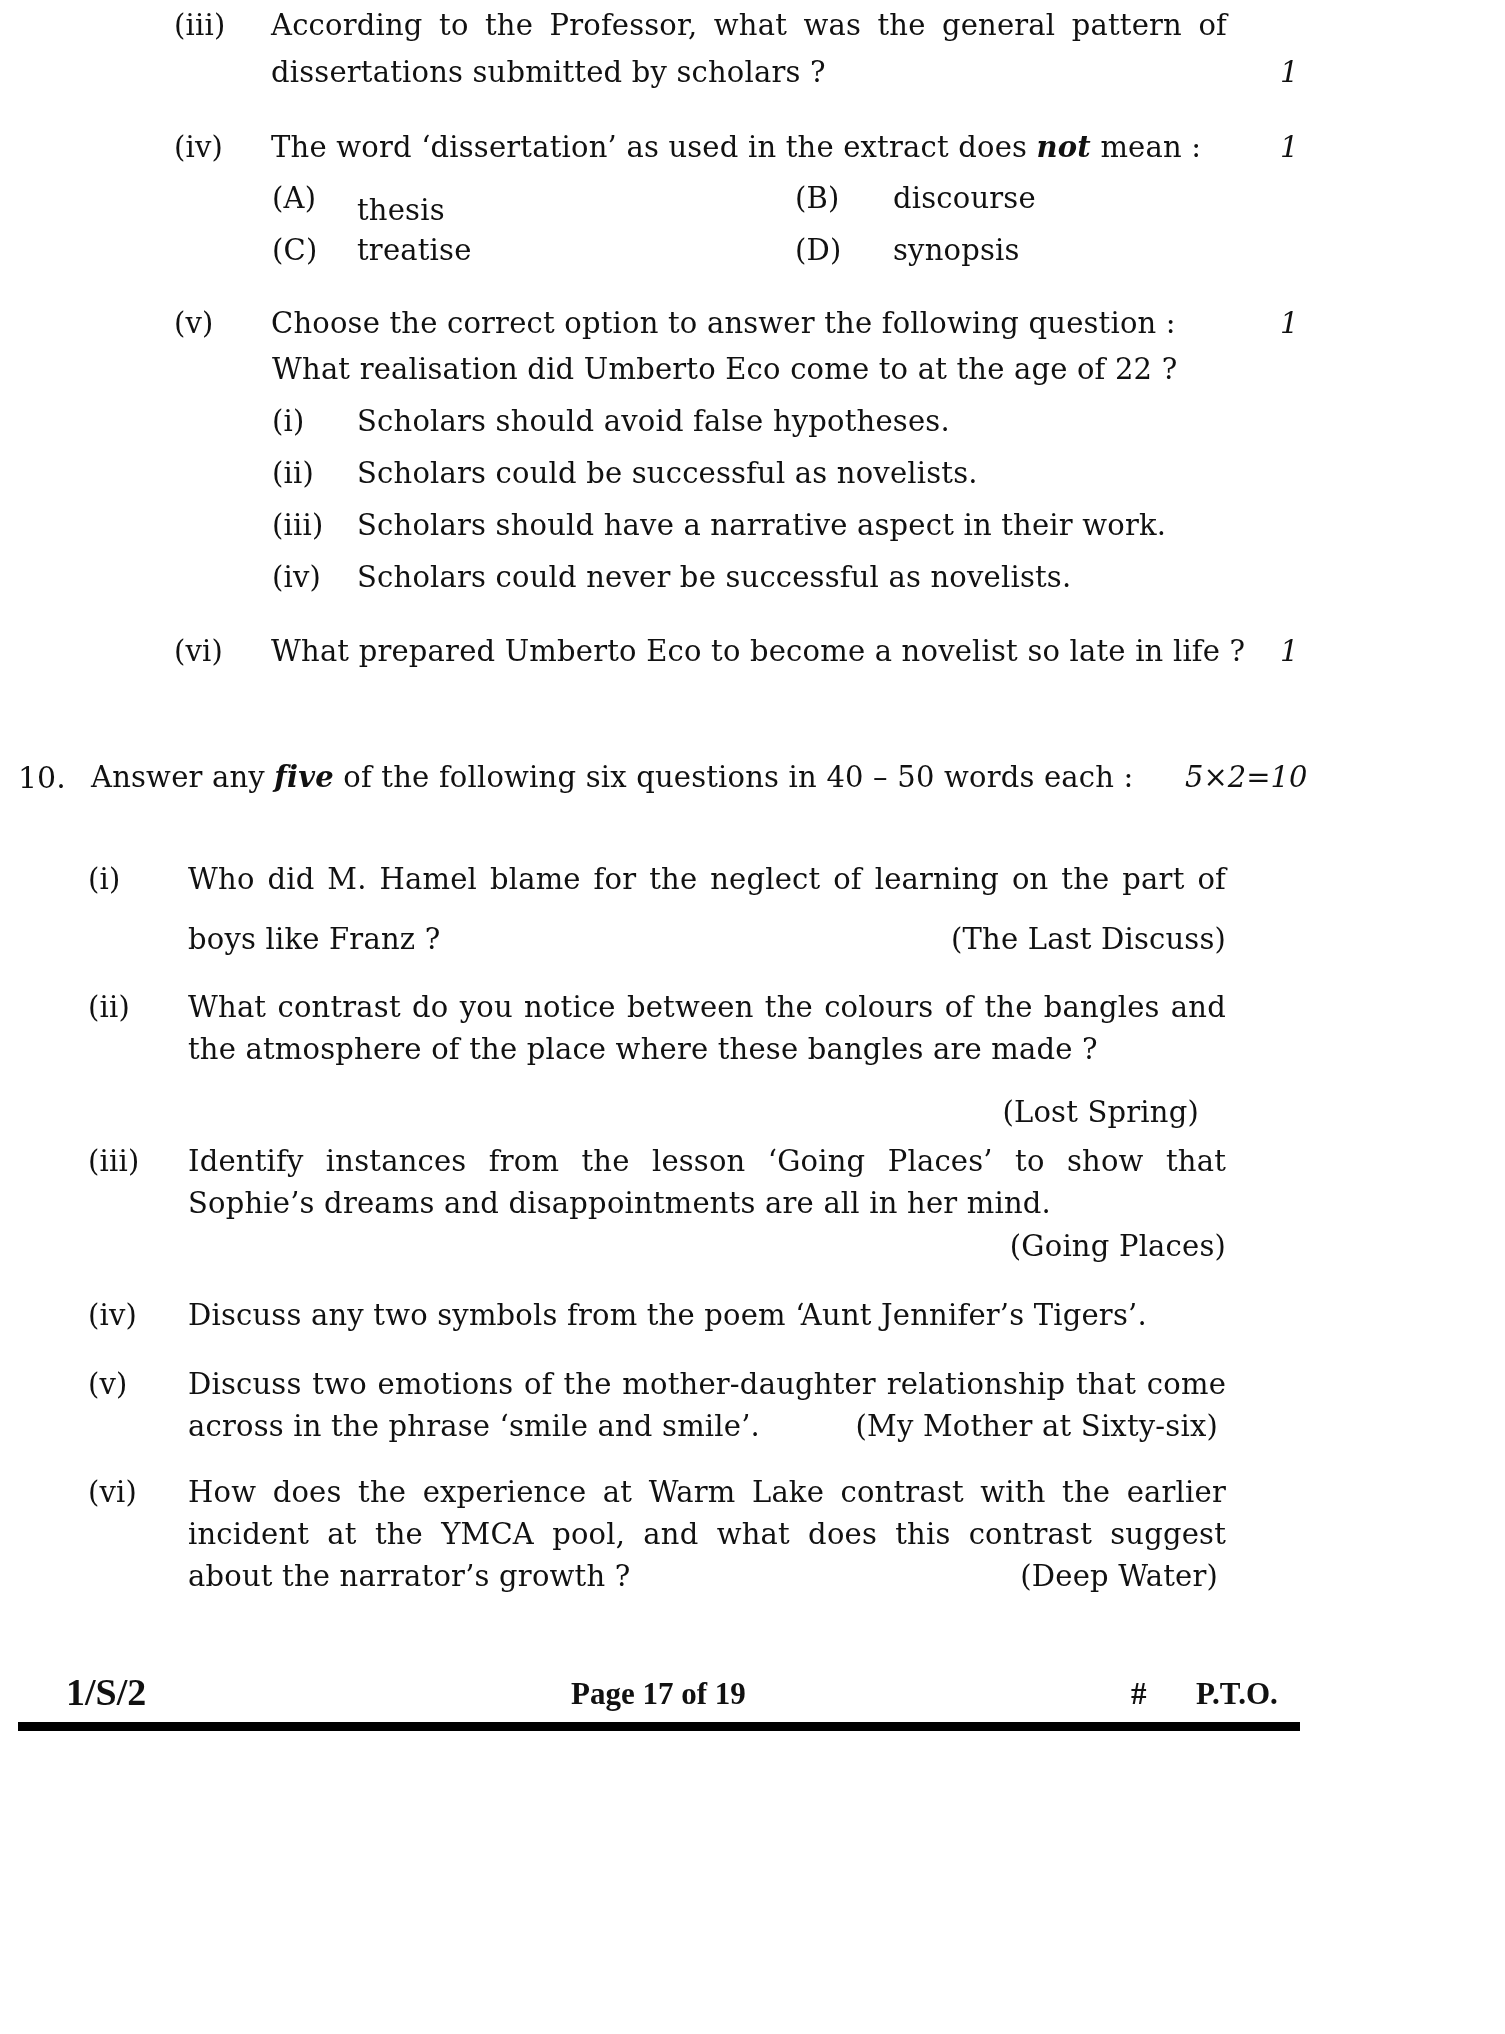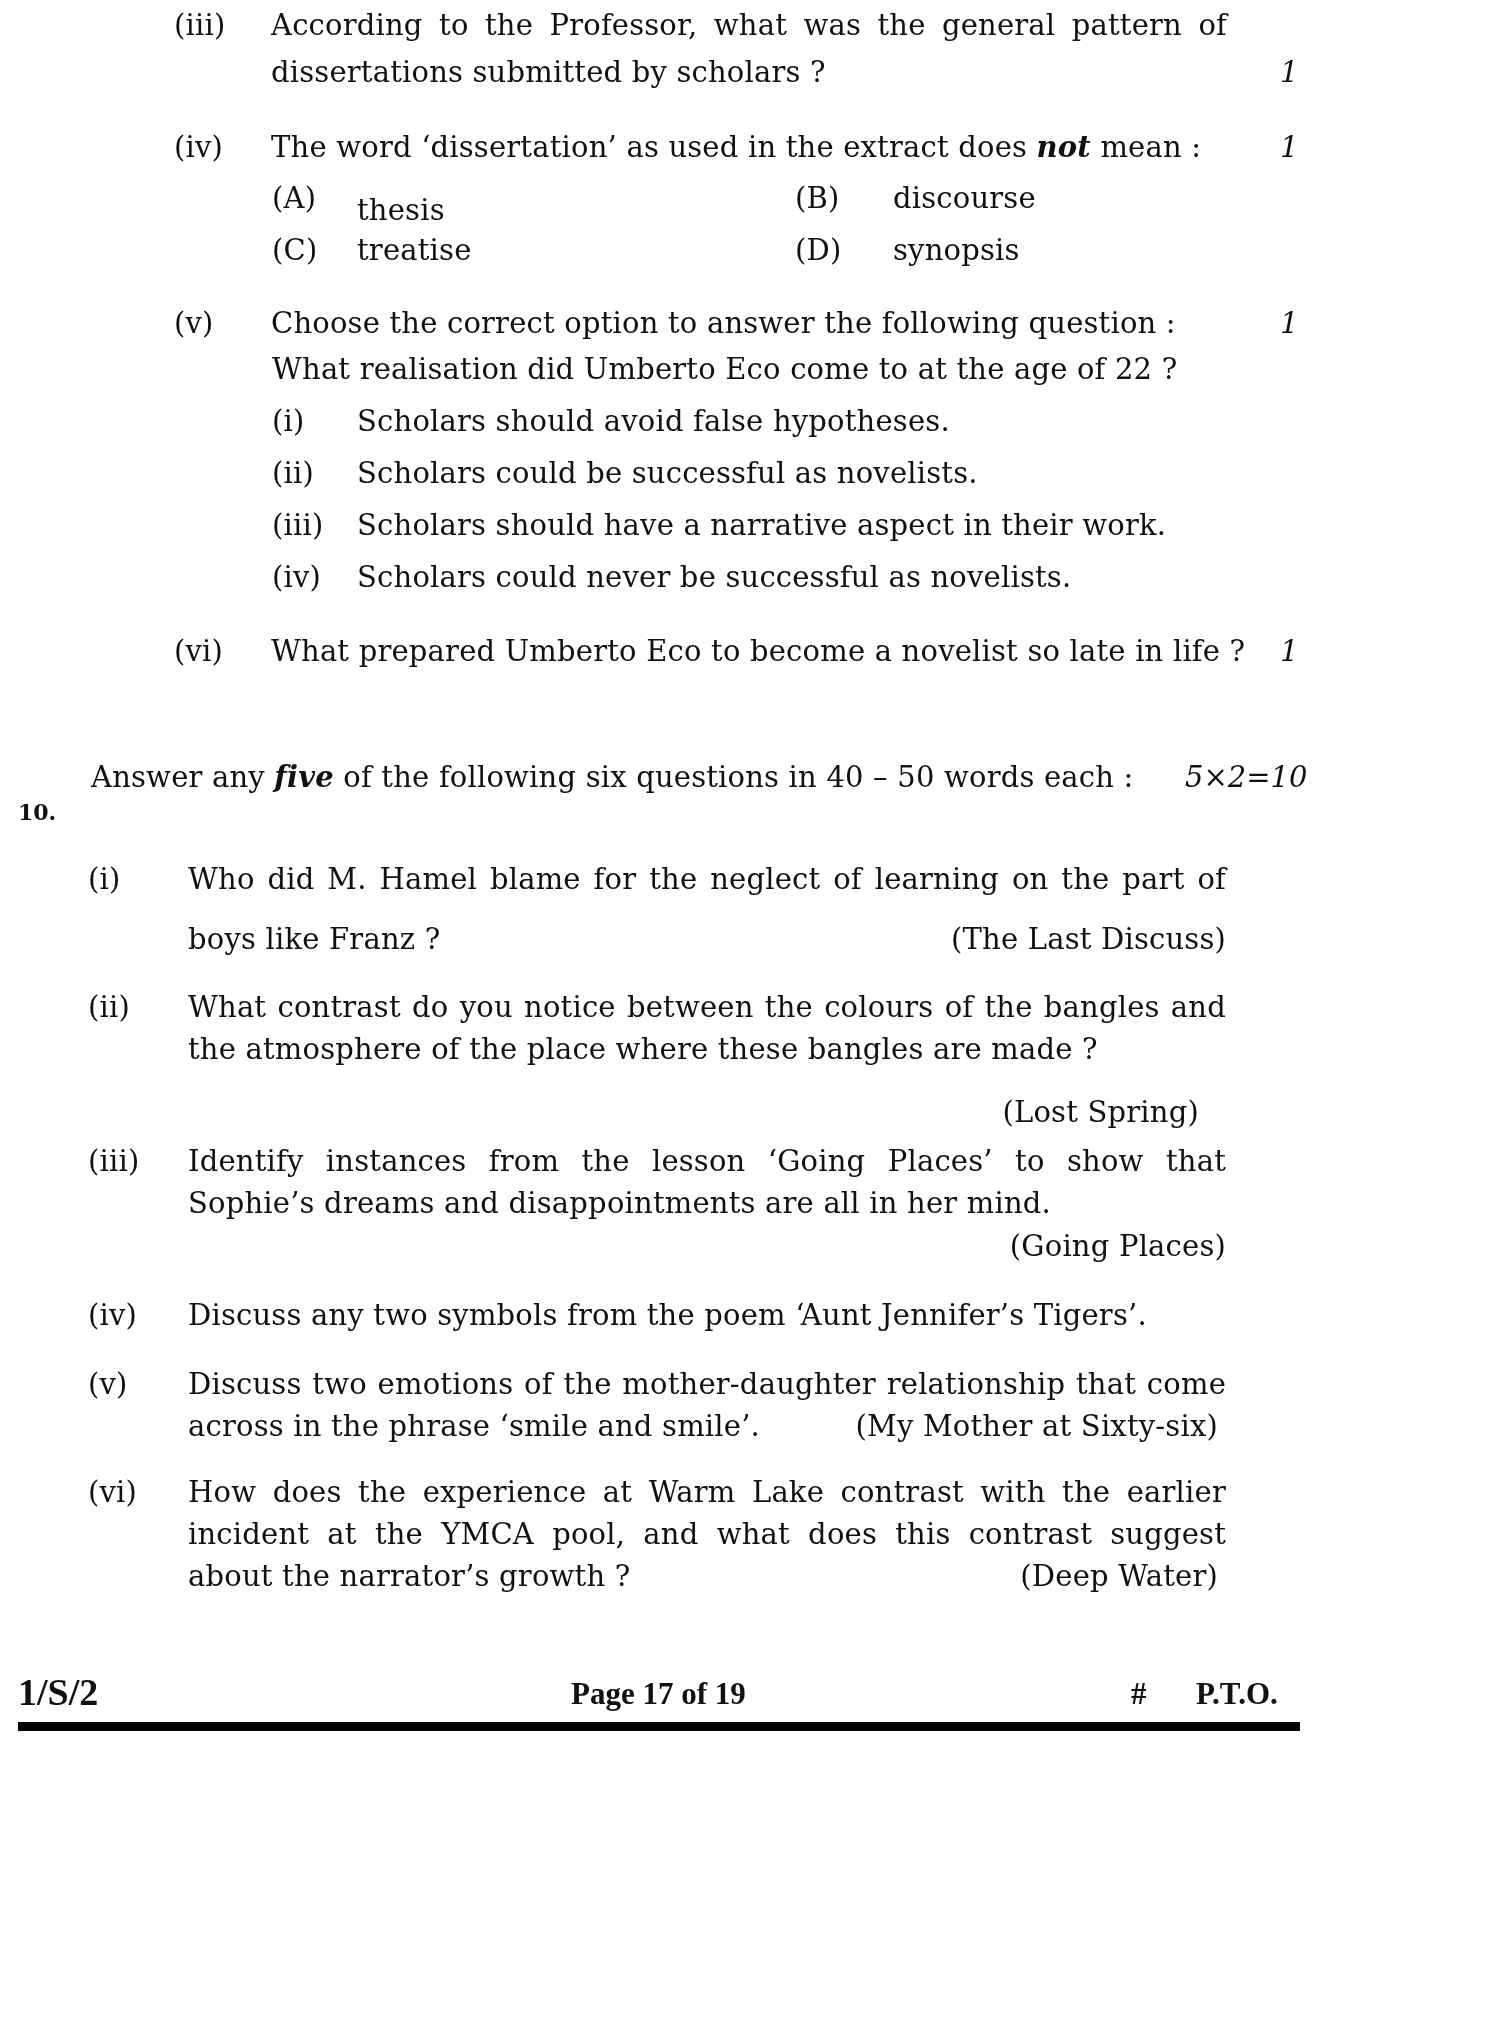--- a/index.html
+++ b/index.html
@@ -6,23 +6,23 @@
     body {
       width: 1505px; height: 2034px; position: relative; overflow: hidden;
       font-family: "DejaVu Serif", "Liberation Serif", serif;
       color: #111111;
     }
     .abs { position: absolute; white-space: nowrap; }
     .txt { font-size: 29px; letter-spacing: 0.2px; }
     .mark { font-style: italic; font-size: 29px; }
     .just { text-align: justify; text-align-last: justify; white-space: nowrap; }
     .bold-i { font-weight: bold; font-style: italic; }
-    .q10-num { font-weight: bold; font-size: 22px; margin-top: 39px; }
+    .q10-num { font-weight: normal; font-size: 30px; }
     .footer { font-family: "Liberation Serif", serif; font-weight: bold; font-size: 31px; }
-    .footer-code { font-size: 38px; }
+    .footer-code { font-size: 38px; margin-left: 48px; }
     .rule { position: absolute; left: 18px; top: 1722px; width: 1282px; height: 9px; background: #000; }
   </style>
 </head>
 <body>
 
 <div>
   <span class="abs txt" style="left:174px; top:8px;">(iii)</span>
   <span class="abs txt just" style="left:271px; top:8px; width:956px;">According to the Professor, what was the general pattern of</span>
   <span class="abs txt" style="left:271px; top:55px;">dissertations submitted by scholars ?</span>
   <span class="abs mark" style="left:1280px; top:55px;">1</span>

